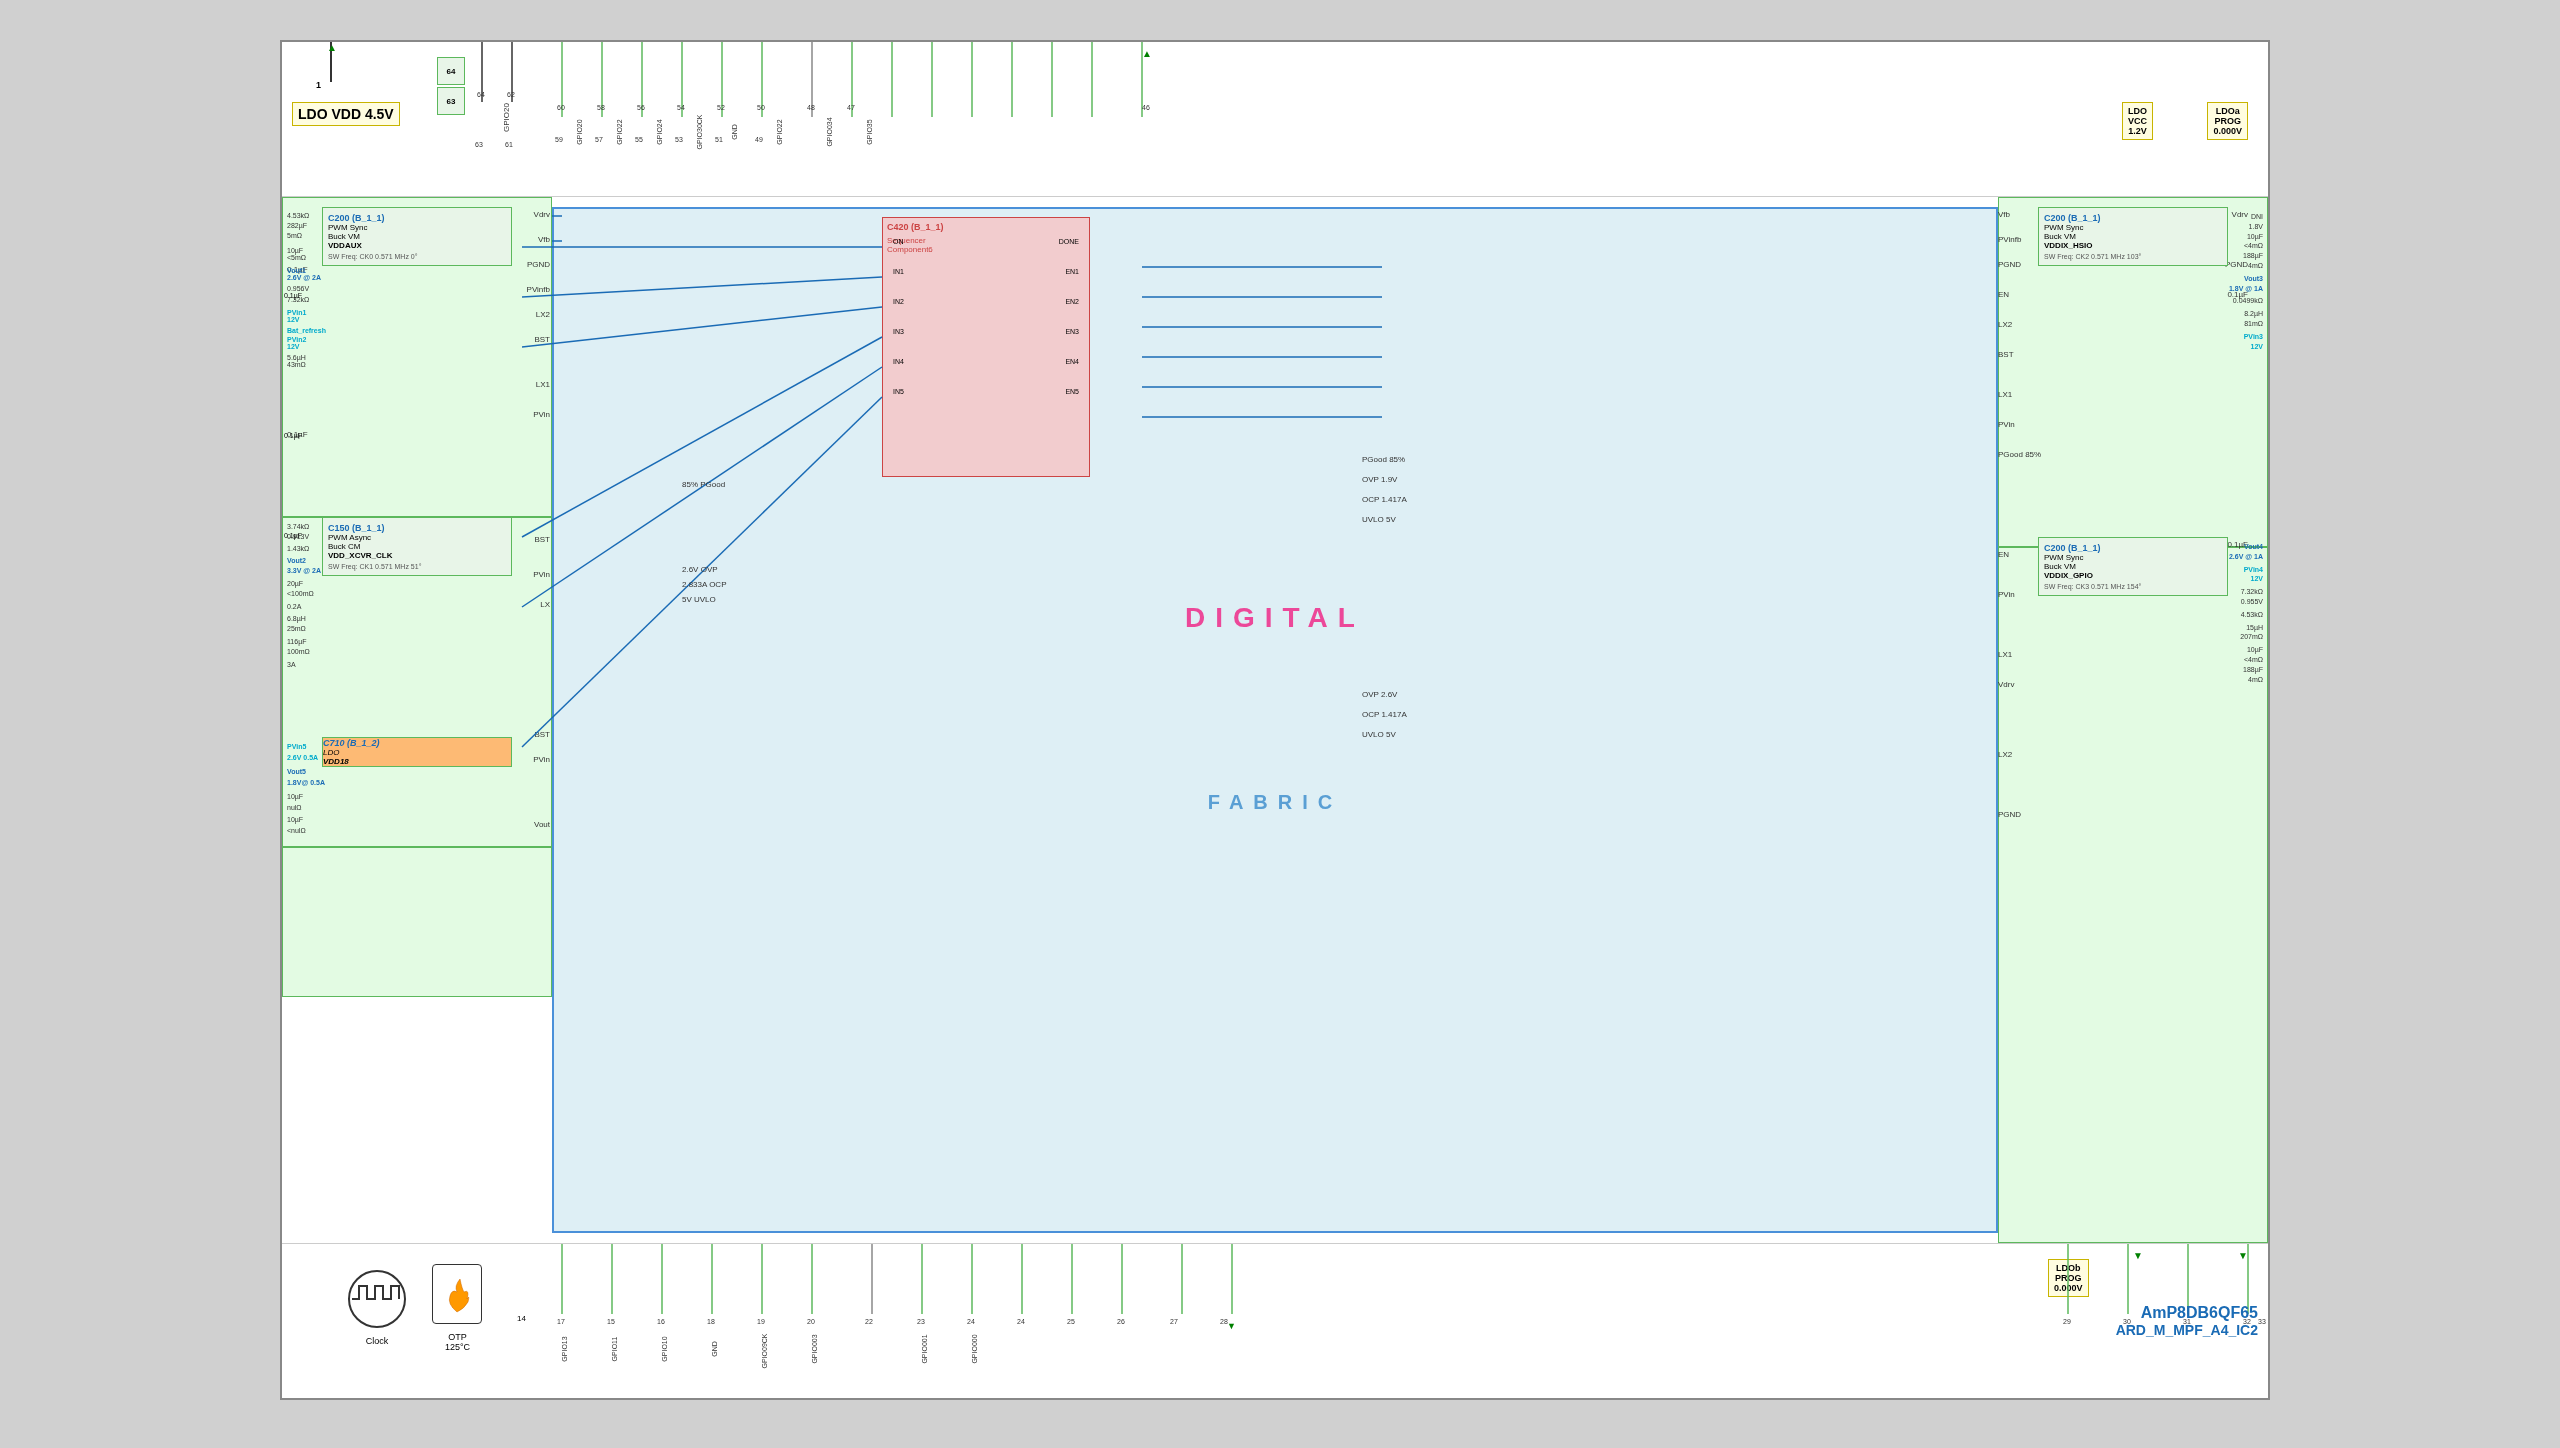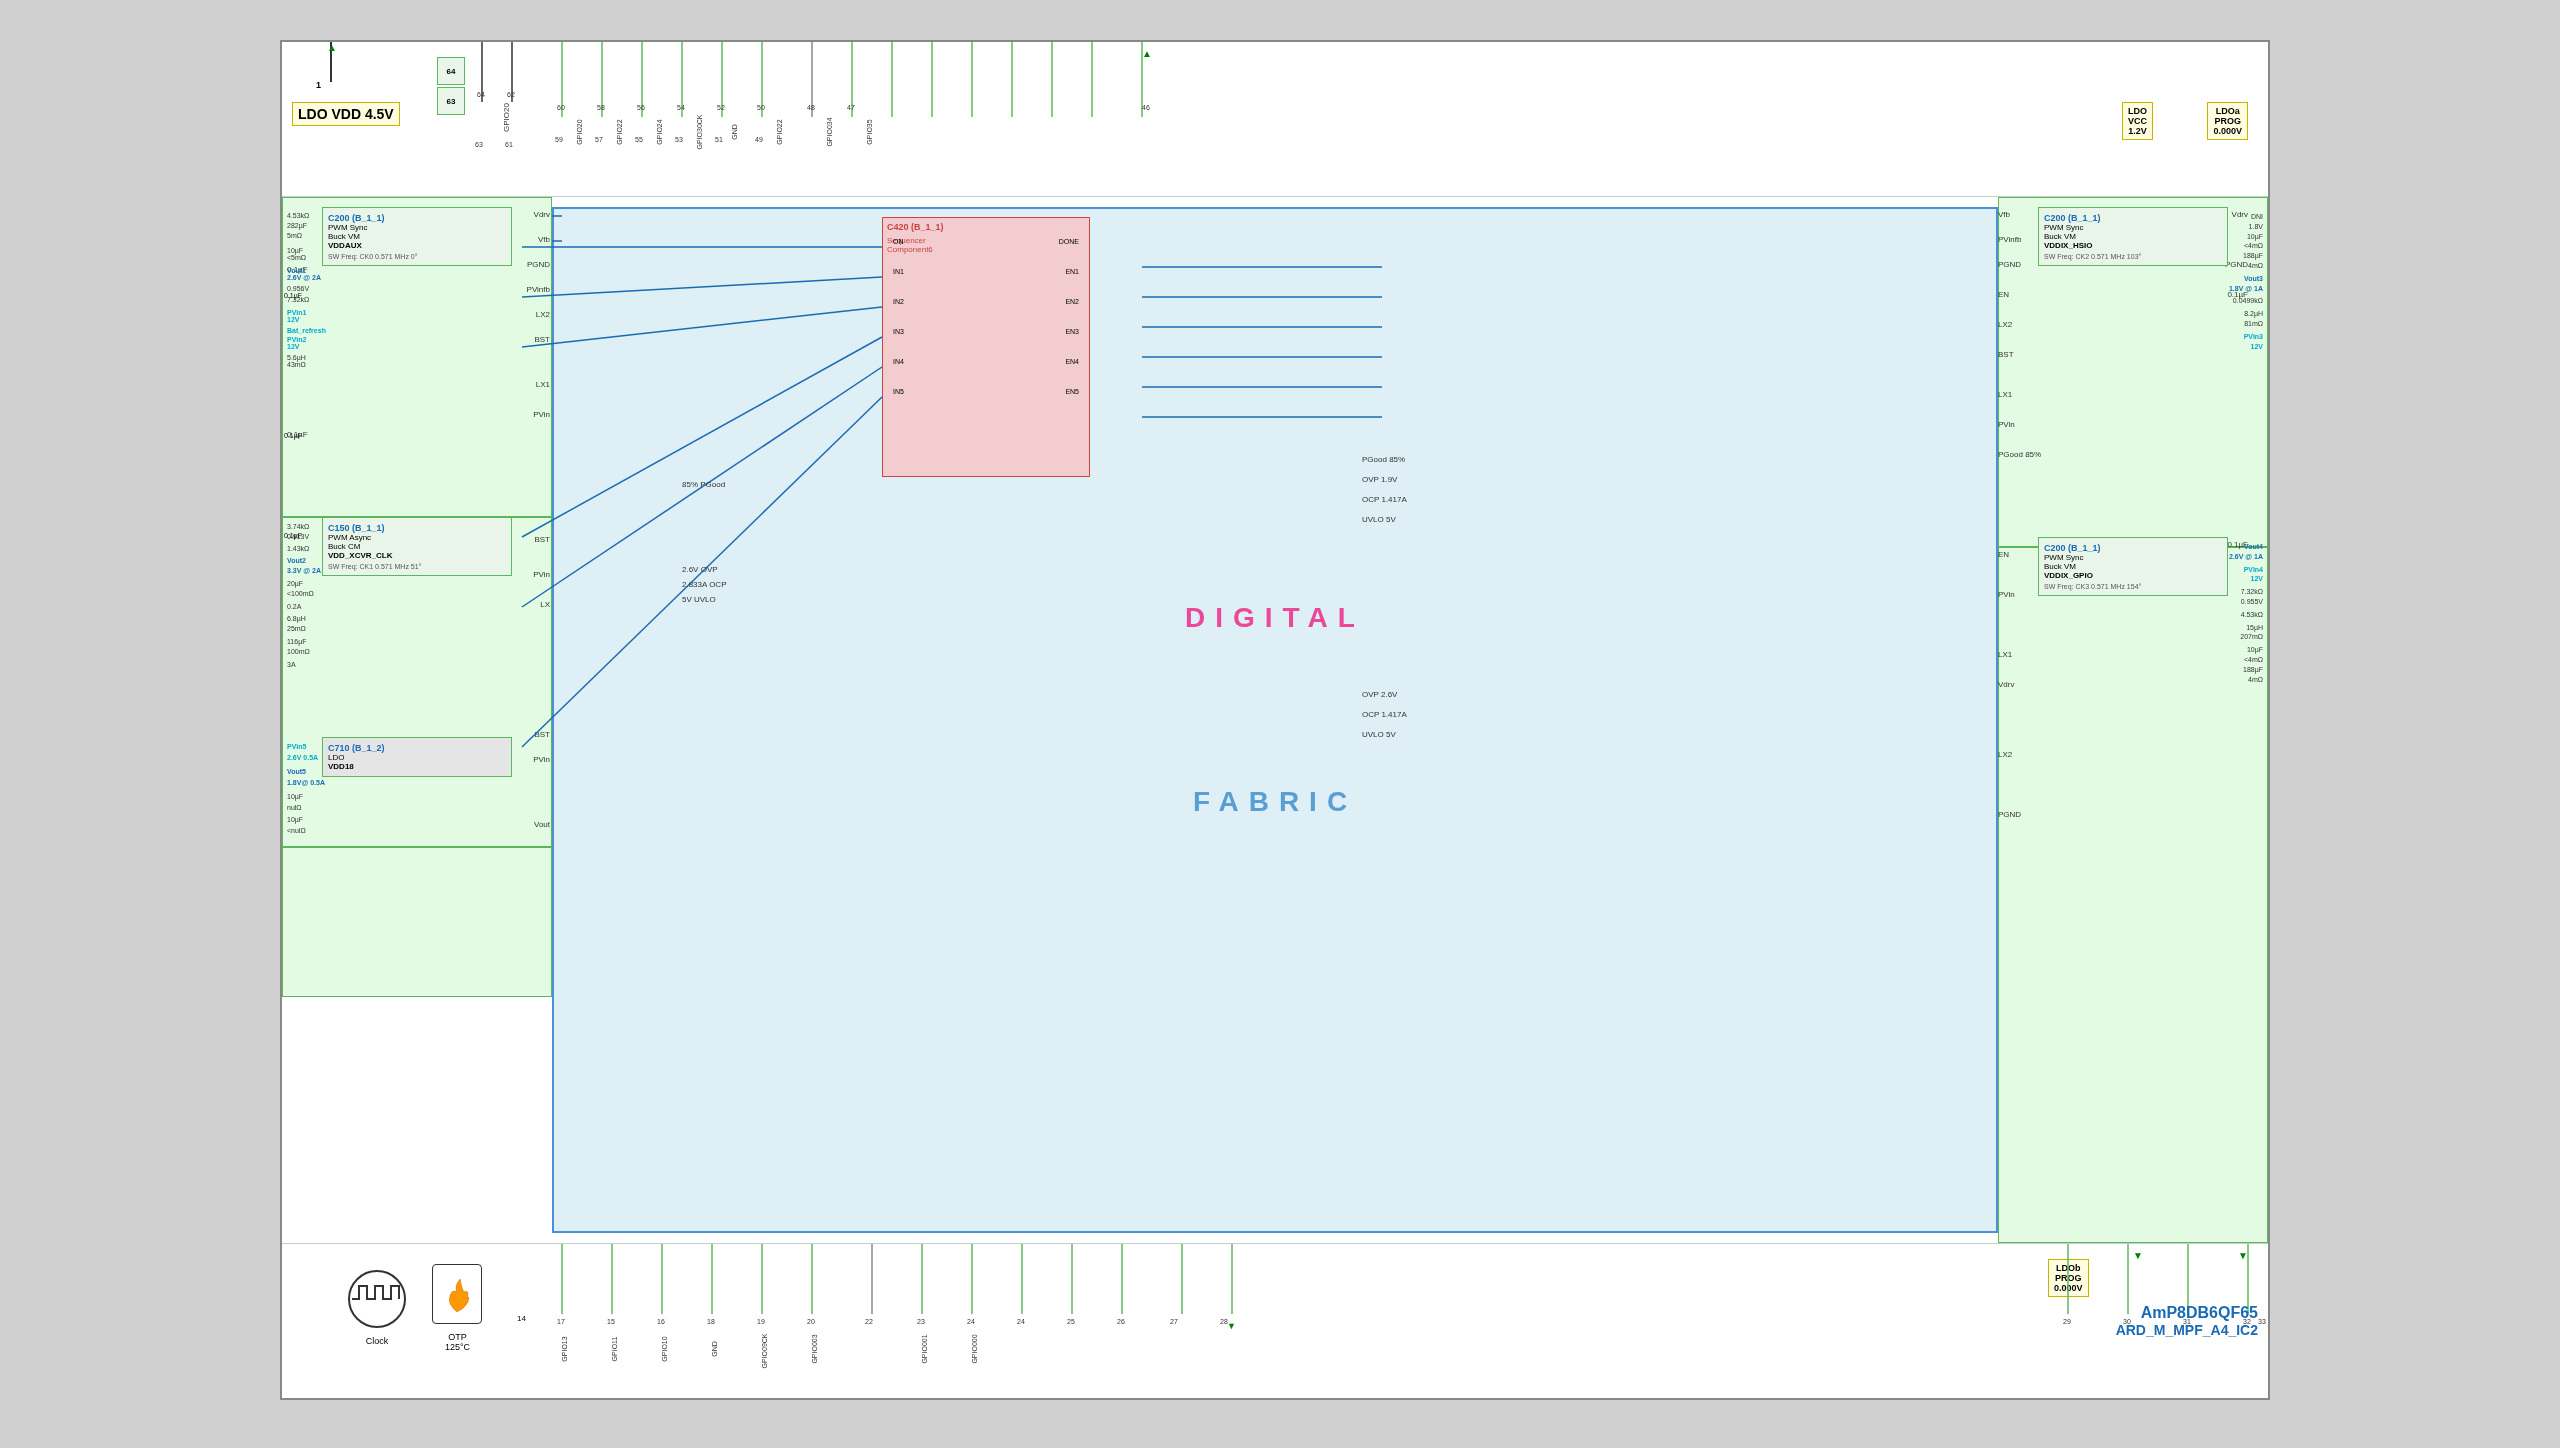--- a/index.html
+++ b/index.html
@@ -197,21 +197,21 @@
     </div>
     <div style="position:absolute; right:20px; top:60px;" class="ldo-box">
       <span style="font-size:9px; font-weight:bold;">LDOa<br>PROG<br>0.000V</span>
     </div>
   </div>
 
   <div class="middle-area">
 
     <div class="digital-fabric">
       <div style="position:absolute; top:40%; left:50%; transform:translate(-50%,-50%); text-align:center; font-size:28px; font-weight:bold; color:#ec4899; letter-spacing:10px; pointer-events:none;">DIGITAL</div>
-      <div style="position:absolute; top:58%; left:50%; transform:translate(-50%,-50%); text-align:center; font-size:28px; font-weight:bold; color:#5a9fd4; letter-spacing:10px; pointer-events:none;">FABRIC</div>
+      <div style="position:absolute; top:58%; left:50%; transform:translate(-50%,-50%); text-align:center; font-size:20px; font-weight:bold; color:#5a9fd4; letter-spacing:10px; pointer-events:none;">FABRIC</div>
     </div>
 
     <div class="green-vert-region" style="left:0; top:0; width:270px; height:320px;"></div>
     <div class="green-vert-region" style="left:0; top:320px; width:270px; height:330px;"></div>
 
     <div class="green-vert-region" style="left:0; top:650px; width:270px; bottom:0; height:150px;"></div>
 
     <div class="green-vert-region" style="right:0; top:0; width:270px; height:350px;"></div>
     <div class="green-vert-region" style="right:0; top:350px; width:270px; bottom:0;"></div>
 
@@ -309,21 +309,21 @@
       <div style="margin-top:3px;">0.2A</div>
       <div style="margin-top:3px;">6.8µH</div>
       <div>25mΩ</div>
       <div style="margin-top:3px;">116µF</div>
       <div>100mΩ</div>
       <div style="margin-top:3px;">3A</div>
     </div>
 
     <div style="position:absolute; left:2px; top:335px; font-size:7px;">0.1µF</div>
 
-    <div style="position:absolute; left:40px; top:540px; width:190px; padding:5px; background:#e5e5e5; border:1px solid #5cb85c; font-size:8px;">
+    <div style="position:absolute; left:40px; top:540px; width:190px; background:#fdba74; border:1px solid #5cb85c; font-size:8px;font-style:italic;">
       <div style="font-weight:bold; color:#1a6bb5; font-size:9px;">C710 (B_1_2)</div>
       <div>LDO</div>
       <div style="font-weight:bold;">VDD18</div>
     </div>
 
     <div style="position:absolute; left:5px; top:545px; font-size:7px; color:#333; line-height:1.5;">
       <div style="color:#00aacc; font-weight:bold;">PVin5</div>
       <div style="color:#00aacc; font-weight:bold;">2.6V 0.5A</div>
       <div style="margin-top:4px; color:#1a6bb5; font-weight:bold;">Vout5</div>
       <div style="color:#1a6bb5; font-weight:bold;">1.8V@ 0.5A</div>

